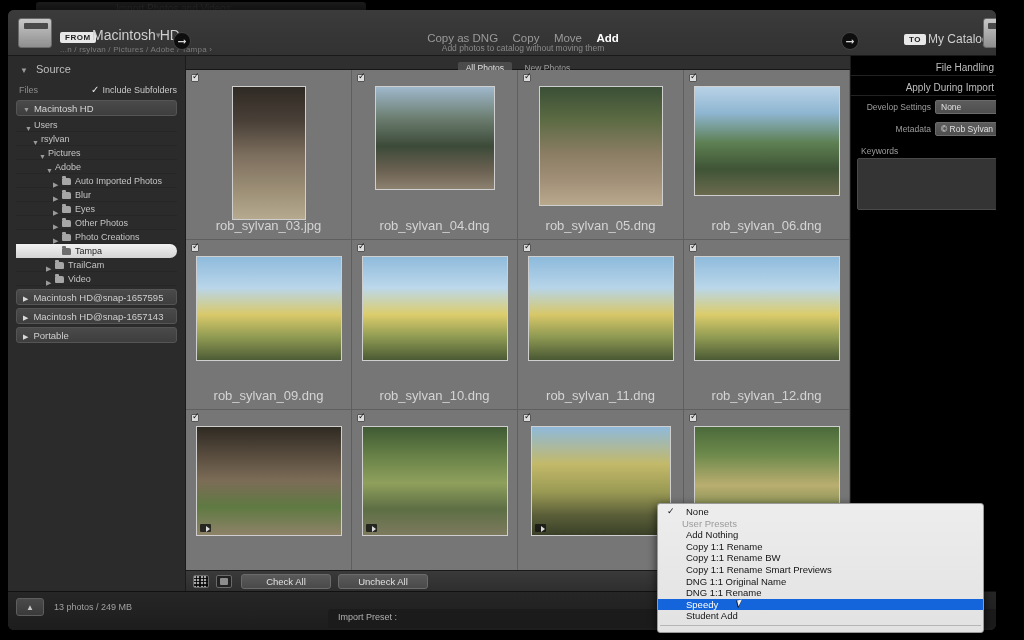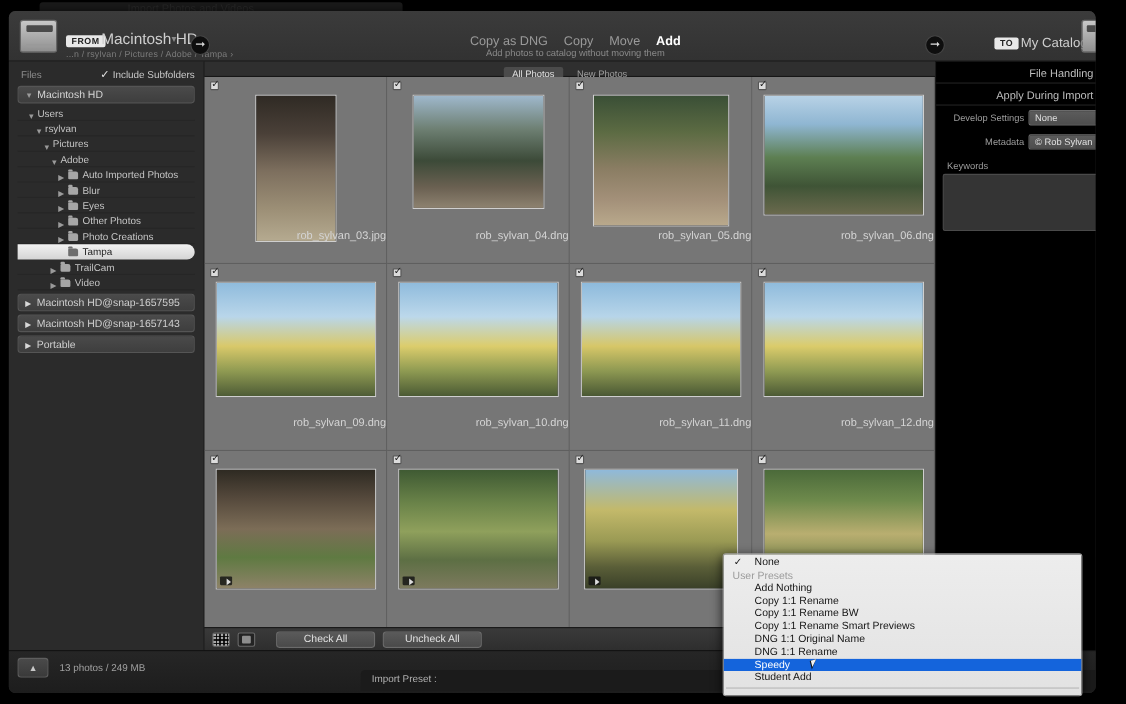--- a/index.html
+++ b/index.html
@@ -191,22 +191,22 @@
   }
   .cell .ck:after {
     content: '✓'; position: absolute; left: 0px; top: -4px;
     font-size: 9px; color: #1a1a1a; line-height: 10px;
   }
   .thumb {
     position: absolute; border: 1px solid #cfcfcf; overflow: hidden;
     background: #333;
   }
   .fname {
-    position: absolute; bottom: 19px; left: 0; width: 100%;
-    text-align: right; font-size: 10px; color: #d4d4d4;
+    position: absolute; bottom: 6px; left: 0; width: 100%;
+    text-align: center; font-size: 13px; color: #d4d4d4;
   }
   .vidbadge {
     position: absolute; left: 3px; bottom: 3px; width: 11px; height: 8px;
     background: rgba(20,20,20,.82); border-radius: 1px;
   }
   .vidbadge:after {
     content:''; position:absolute; right:1px; top:1.5px;
     border-left: 4px solid #ddd; border-top: 3px solid transparent;
     border-bottom: 3px solid transparent;
   }
@@ -229,21 +229,21 @@
      background-blend-mode: multiply; }
   .gv-icon.single { left: 30px; }
   .gv-icon.single:after {
     content:''; position:absolute; left:3px; top:2px; right:3px; bottom:2px;
     background:#8d8d8d; border-radius:1px;
   }
   .tb-btn {
     position: absolute; top: 3px; height: 15px; line-height: 14px;
     background: linear-gradient(#5a5a5a,#4a4a4a);
     border: 1px solid #6b6b6b; border-radius: 3px;
-    color: #e0e0e0; font-size: 9.5px; text-align: center; margin-left: 10px;
+    color: #e0e0e0; font-size: 9.5px; text-align: center;
   }
   .sort-ico {
     position: absolute; right: 42px; top: 4px; color: #bdbdbd; font-size: 9px;
   }
   .sort-lbl {
     position: absolute; right: 6px; top: 5px; color: #9a9a9a; font-size: 8.5px;
   }
 
   
   .right-panel {
@@ -309,21 +309,21 @@
     border: 1px solid #9a9a9a; border-radius: 3px;
     box-shadow: 0 3px 10px rgba(0,0,0,.7);
     padding: 2px 0 3px 0; z-index: 50;
     font-size: 9.5px; color: #141414;
   }
   .mi {
     position: relative; height: 11.6px; line-height: 11.6px;
     padding-left: 28px; white-space: nowrap;
   }
   .mi .tick { position: absolute; left: 9px; top: 0; font-size: 9px; color:#141414; }
-  .mi.group { color: #9b9b9b; padding-left: 8px; }
+  .mi.group { color: #9b9b9b; padding-left: 24px; }
   .mi.sel { background: #1464dc; color: #fff; }
   .msep { height: 1px; background: #b6b6b6; margin: 3px 2px; }
   .cursor {
     position: absolute; left: 79px; top: 1px; width: 0; height: 0;
     border-left: 6px solid #111; border-bottom: 8px solid transparent;
     transform: rotate(-14deg);
   }
   .cursor:after {
     content:''; position:absolute; left:-5.5px; top:-0.5px;
     border-left: 5px solid #f2f2f2; border-bottom: 6.5px solid transparent;
@@ -360,20 +360,24 @@
 
       <div class="arrow-btn arrow-right-pos">➞</div>
       <div class="to-badge">TO</div>
       <div class="catalog-name">My Catalog</div>
       <div class="hd-icon-right">
         <div class="slot"></div>
       </div>
     </div>
 
     <div class="source-panel">
+      <div class="panel-head">
+        <span class="tri">▼</span>
+        <span>Source</span>
+      </div>
 
       <div class="files-row">
         <span class="lbl">Files</span>
         <span class="subfolders">
           <span class="ck">✓</span><span>Include Subfolders</span>
         </span>
       </div>
 
       <div class="tree" id="tree">
           <div class="trow hdr"><span class="tri" style="position:static;margin-right:4px;">▼</span><span class="txt" style="position:static">Macintosh HD</span></div>

